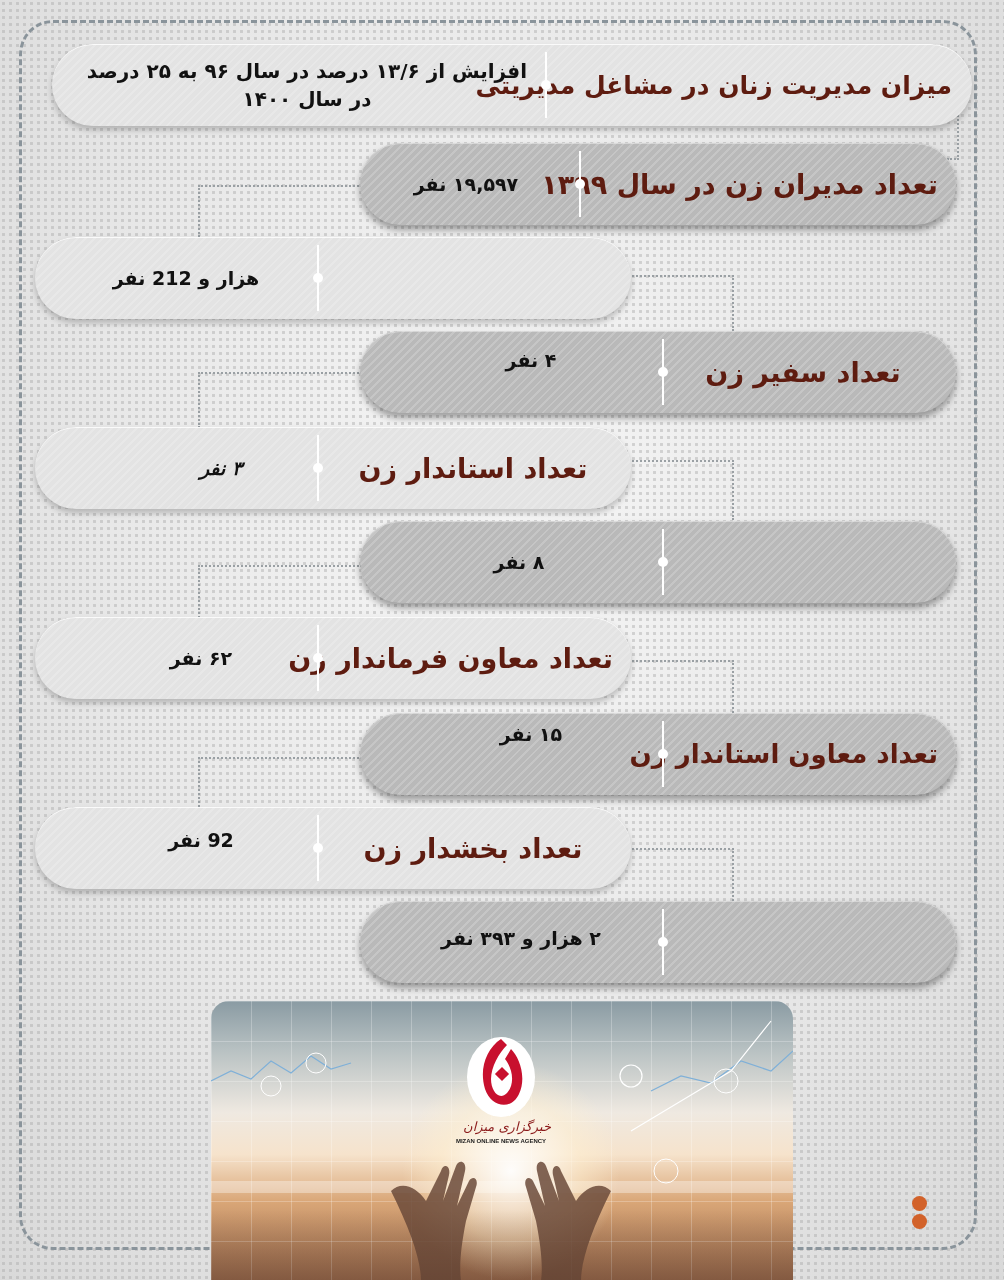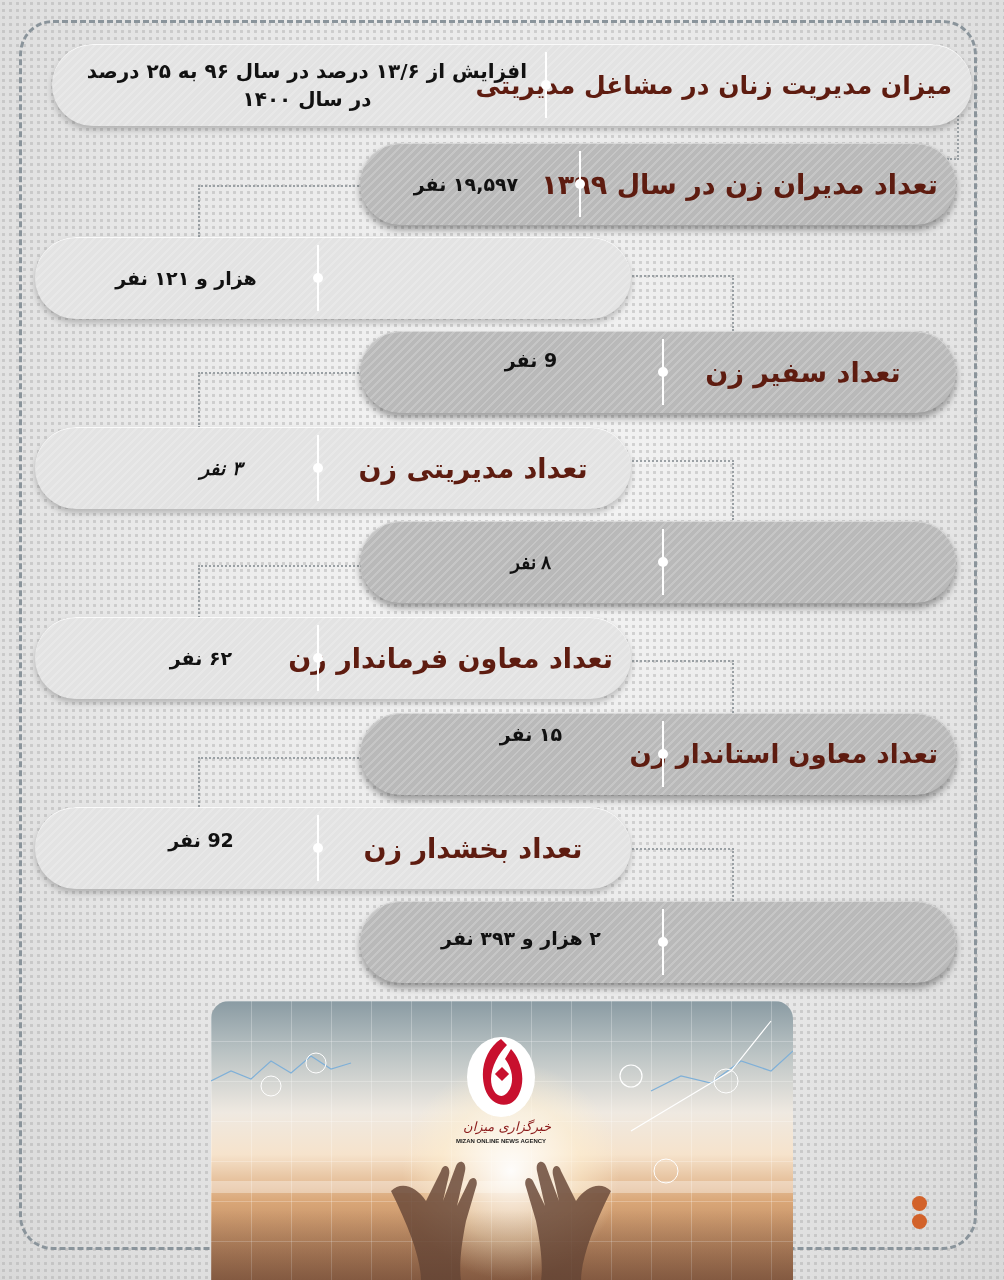--- a/index.html
+++ b/index.html
@@ -148,38 +148,38 @@
 </div>
 
 <div class="pill dark stripe" style="left:360px; top:143px; width:596px;">
   <div class="label" style="position:absolute; right:18px; width:340px;">تعداد مدیران زن در سال ۱۳۹۹</div>
   <div class="divider" style="right:375px;"></div>
   <div class="value" style="right:400px; width:180px;">۱۹,۵۹۷ نفر</div>
 </div>
 
 <div class="pill light stripe" style="left:35px; top:237px; width:596px;">
   <div class="divider" style="right:312px;"></div>
-  <div class="value" style="right:345px; width:200px;">هزار و ۱۲۱ نفر</div>
+  <div class="value" style="right:345px; width:200px;">هزار و 212 نفر</div>
 </div>
 
 <div class="pill dark stripe" style="left:360px; top:331px; width:596px;">
   <div class="label" style="position:absolute; right:18px; width:270px;">تعداد سفیر زن</div>
   <div class="divider" style="right:292px;"></div>
-  <div class="value" style="right:360px; width:130px; top:18px;">9 نفر</div>
+  <div class="value" style="right:360px; width:130px; top:18px;">۴ نفر</div>
 </div>
 
 <div class="pill light stripe" style="left:35px; top:427px; width:596px;">
-  <div class="label" style="position:absolute; right:18px; width:280px;">تعداد مدیریتی زن</div>
+  <div class="label" style="position:absolute; right:18px; width:280px;">تعداد استاندار زن</div>
   <div class="divider" style="right:312px;"></div>
   <div class="value" style="right:360px; width:100px;font-style:italic;">۳ نفر</div>
 </div>
 
 <div class="pill dark stripe" style="left:360px; top:521px; width:596px;">
   <div class="divider" style="right:292px;"></div>
-  <div class="value" style="right:360px; width:130px;font-family:Liberation Serif, serif;">۸ نفر</div>
+  <div class="value" style="right:372px; width:130px;">۸ نفر</div>
 </div>
 
 <div class="pill light stripe" style="left:35px; top:617px; width:596px;">
   <div class="label" style="position:absolute; right:18px; width:290px;">تعداد معاون فرماندار زن</div>
   <div class="divider" style="right:312px;"></div>
   <div class="value" style="right:380px; width:100px;">۶۲ نفر</div>
 </div>
 
 <div class="pill dark stripe" style="left:360px; top:713px; width:596px;">
   <div class="label" style="position:absolute; right:18px; width:270px; font-size:26px;">تعداد معاون استاندار زن</div>

